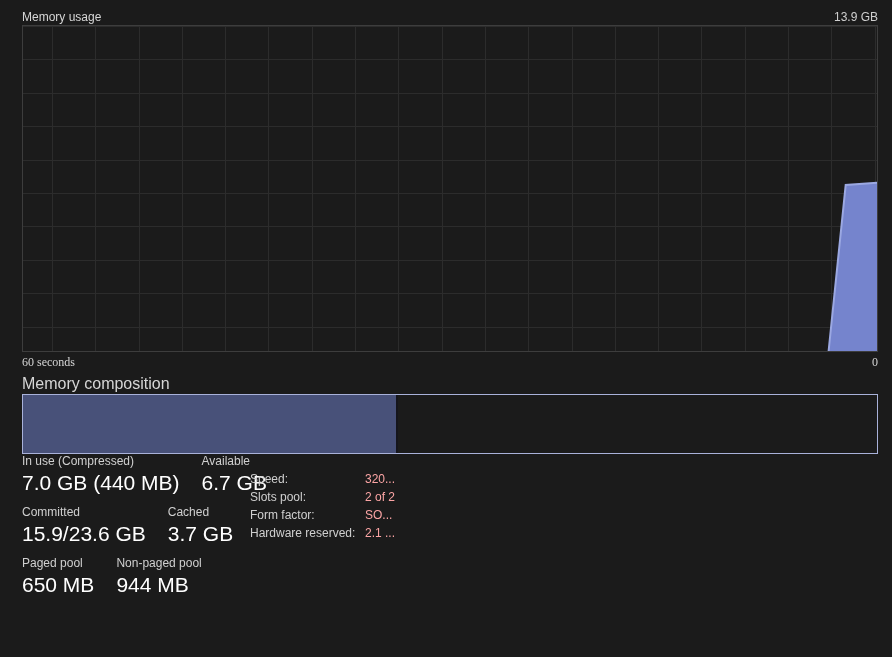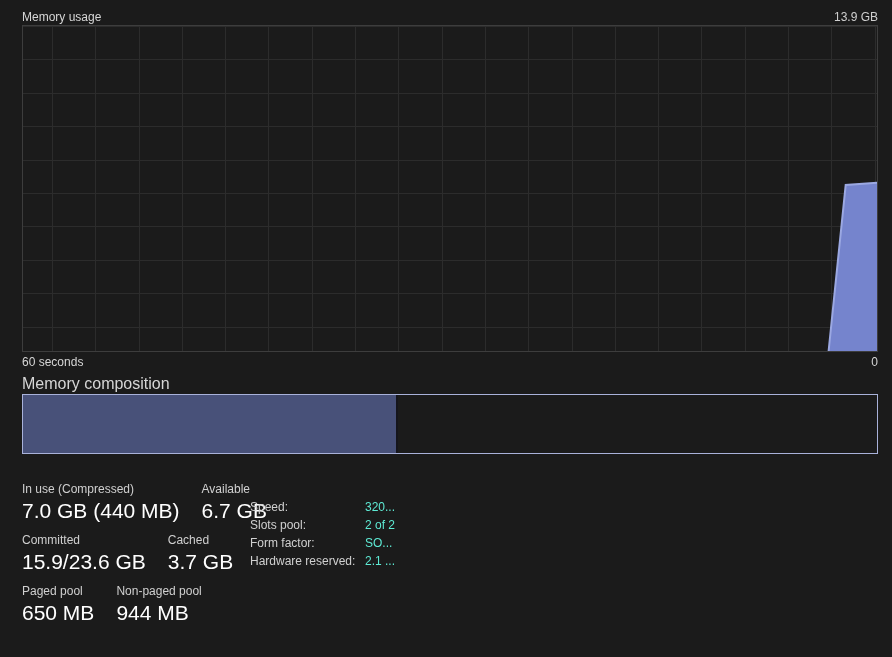--- a/index.html
+++ b/index.html
@@ -16,35 +16,35 @@
   .subheader .right{color:#cfcfcf;}
 
   .chart{position:relative;height:325px;margin-top:1px;
          border:1px solid #3d3d3d;background-color:#1b1b1b;
          background-image:
            repeating-linear-gradient(90deg,#2c2c2c 0,#2c2c2c 1px,transparent 1px,transparent 43.3px),
            repeating-linear-gradient(180deg,#2c2c2c 0,#2c2c2c 1px,transparent 1px,transparent 33.4px);
          background-position:29px 0,0 0;}
   .chart svg{position:absolute;left:0;top:0;width:100%;height:100%;display:block;}
 
-  .timerow{display:flex;justify-content:space-between;font-size:12px;margin-top:3px;height:14px;color:#d6d6d6;}
+  .timerow{display:flex;justify-content:space-between;font-size:12px;margin-top:3px;height:14px;color:#d6d6d6;font-family:Liberation Serif, serif;}
 
   .comp-label{font-size:16px;margin-top:6px;height:14px;color:#d6d6d6;}
   .comp-bar{margin-top:5px;height:58px;border:1px solid #a9b2da;position:relative;background:#1b1b1b;}
   .comp-fill{height:100%;background:#485179;border-right:2px solid #15151c;box-sizing:border-box;}
 
-  .stats{margin-top:28px;position:relative;}
+  .stats{margin-top:0;position:relative;}
   .stat-row{display:flex;gap:22px;margin-bottom:9px;}
   .stat .lbl{font-size:12px;color:#d0d0d0;line-height:14px;}
   .stat .val{font-size:21px;color:#ffffff;line-height:27px;margin-top:1px;font-weight:400;}
 
   .details{position:absolute;left:228px;top:16px;}
   .detail-row{display:flex;font-size:12px;line-height:18px;}
   .detail-row .dlbl{width:115px;color:#d0d0d0;}
-  .detail-row .dval{color:#5eead4;}
+  .detail-row .dval{color:#fca5a5;}
 </style>
 </head>
 <body>
 
 <div class="app">
 
 
   <div class="subheader">
     <span class="left">Memory usage</span>
     <span class="right">13.9 GB</span>

